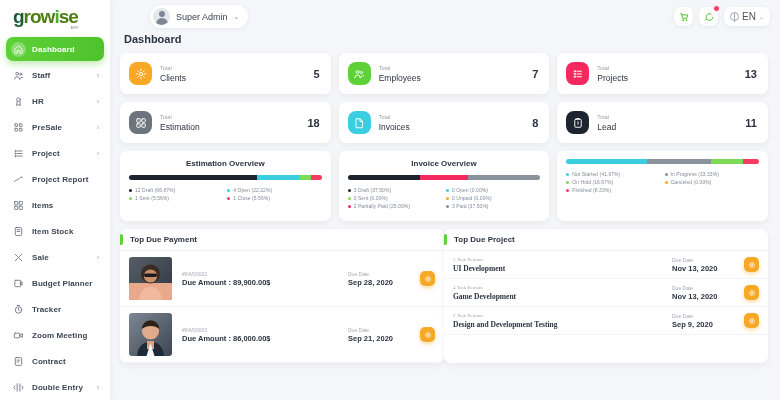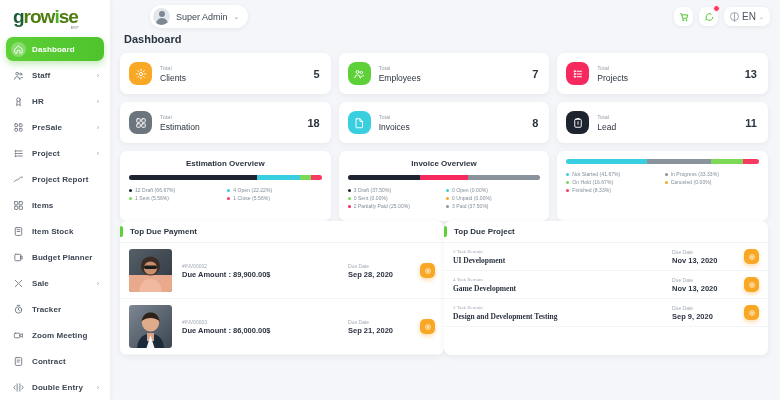--- a/index.html
+++ b/index.html
@@ -125,21 +125,21 @@
   .stat-icon {
     width: 23px; height: 23px; border-radius: 8px; flex: 0 0 23px;
     display: flex; align-items: center; justify-content: center;
     color: #fff; margin-right: 8px;
   }
   .stat-text .s-top { font-size: 5.5px; color: #9aa3ad; line-height: 1.5; }
   .stat-text .s-label { font-size: 8.5px; font-weight: normal; color: #2b3340; line-height: 1.2; }
   .stat-val { margin-left: auto; font-size: 11px; font-weight: bold; color: #2b3340; }
 
   
-  .ov-grid { display: grid; grid-template-columns: repeat(3, 1fr); gap: 8px; }
+  .ov-grid { display: grid; grid-template-columns: repeat(3, 1fr); gap: 8px; margin-bottom: 8px; }
   .ov-card {
     background: #fff; border-radius: 7px; padding: 8px 9px 9px 9px;
     box-shadow: 0 2px 6px rgba(30,40,60,0.06); height: 70px;
   }
   .ov-title { font-size: 8px; font-weight: bold; color: #2b3340; text-align: center; margin-bottom: 7px; }
   .ov-bar { height: 5px; border-radius: 3px; overflow: hidden; display: flex; margin-bottom: 7px; background:#eef1f4; }
   .ov-bar span { height: 100%; display: block; }
   .ov-legend { display: grid; grid-template-columns: 1fr 1fr; column-gap: 4px; row-gap: 2px; }
   .lg-item { display: flex; align-items: center; gap: 3px; }
   .lg-dot { width: 3px; height: 3px; border-radius: 50%; flex: 0 0 3px; }
@@ -264,36 +264,36 @@
             <svg width="11" height="11" viewBox="0 0 24 24" fill="none" stroke="currentColor" stroke-width="1.9" stroke-linecap="round" stroke-linejoin="round">
               <rect x="5" y="3.5" width="14" height="17" rx="2"></rect>
               <path d="M9 8h6M9 12h6"></path>
             </svg>
           </span>
           <span class="lbl">Item Stock</span>
         </div>
         <div class="nav-item">
           <span class="ic">
             <svg width="11" height="11" viewBox="0 0 24 24" fill="none" stroke="currentColor" stroke-width="1.9" stroke-linecap="round" stroke-linejoin="round">
-              <rect x="4" y="5" width="13" height="14" rx="2"></rect>
-              <path d="M17 9h3v6h-3z"></path>
-            </svg>
-          </span>
-          <span class="lbl">Budget Planner</span>
-        </div>
-        <div class="nav-item">
-          <span class="ic">
-            <svg width="11" height="11" viewBox="0 0 24 24" fill="none" stroke="currentColor" stroke-width="1.9" stroke-linecap="round" stroke-linejoin="round">
               <path d="M5 19L19 5"></path>
               <path d="M5 5l5 5"></path>
               <path d="M14 14l5 5"></path>
             </svg>
           </span>
           <span class="lbl">Sale</span>
           <span class="chev">›</span>
+        </div>
+        <div class="nav-item">
+          <span class="ic">
+            <svg width="11" height="11" viewBox="0 0 24 24" fill="none" stroke="currentColor" stroke-width="1.9" stroke-linecap="round" stroke-linejoin="round">
+              <rect x="4" y="5" width="13" height="14" rx="2"></rect>
+              <path d="M17 9h3v6h-3z"></path>
+            </svg>
+          </span>
+          <span class="lbl">Budget Planner</span>
         </div>
         <div class="nav-item">
           <span class="ic">
             <svg width="11" height="11" viewBox="0 0 24 24" fill="none" stroke="currentColor" stroke-width="1.9" stroke-linecap="round" stroke-linejoin="round">
               <circle cx="12" cy="13" r="7"></circle>
               <path d="M12 9.5V13l2.5 1.8"></path>
               <path d="M9 3h6"></path>
             </svg>
           </span>
           <span class="lbl">Tracker</span>

